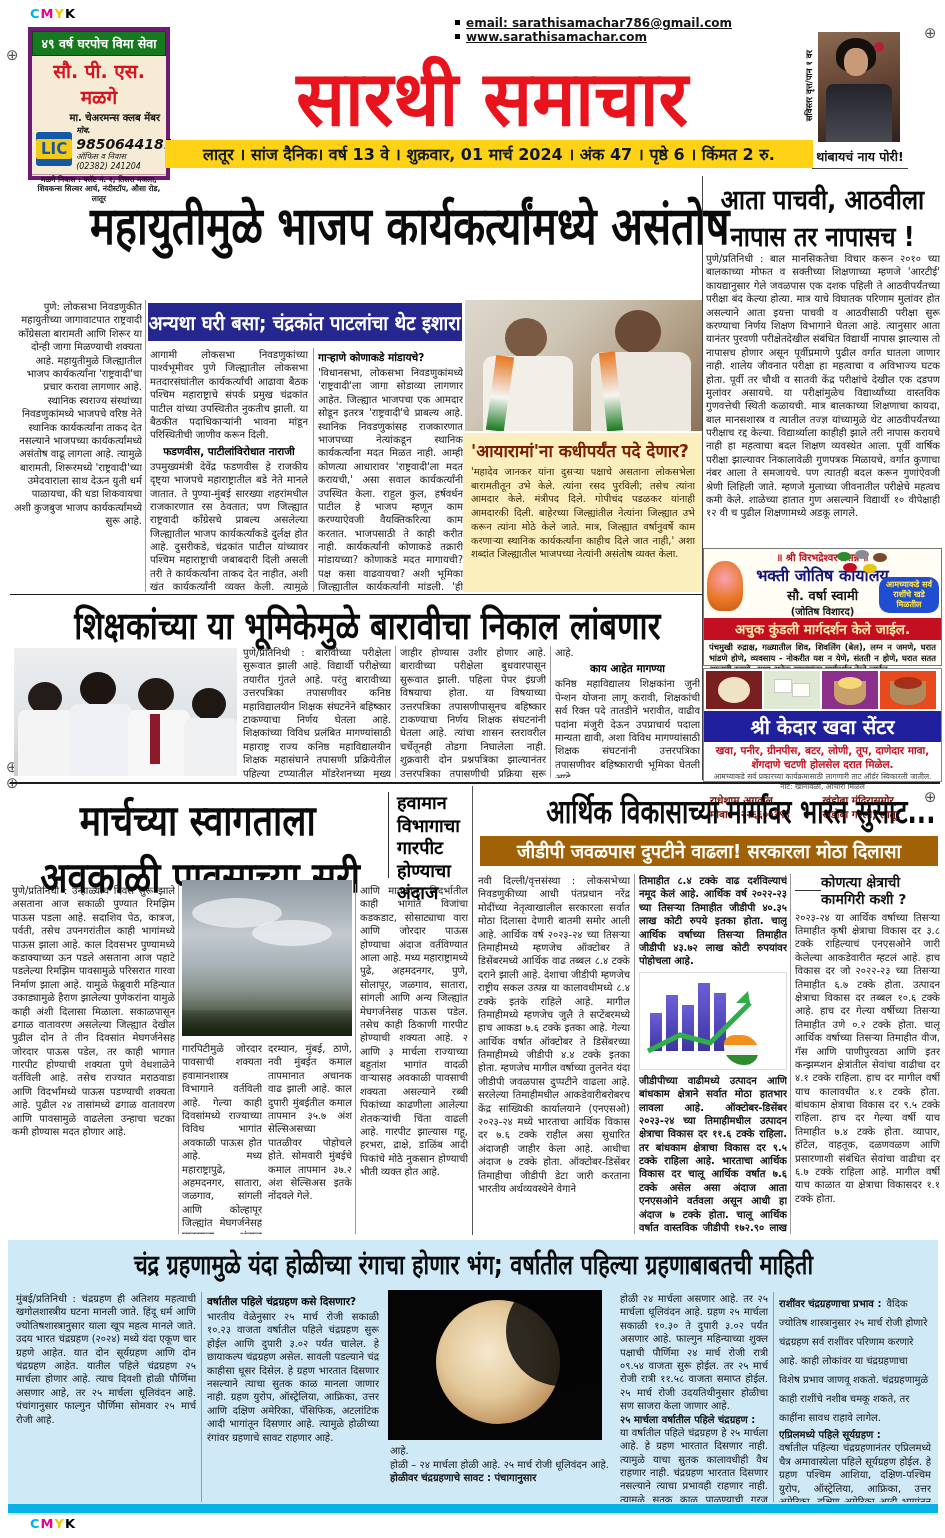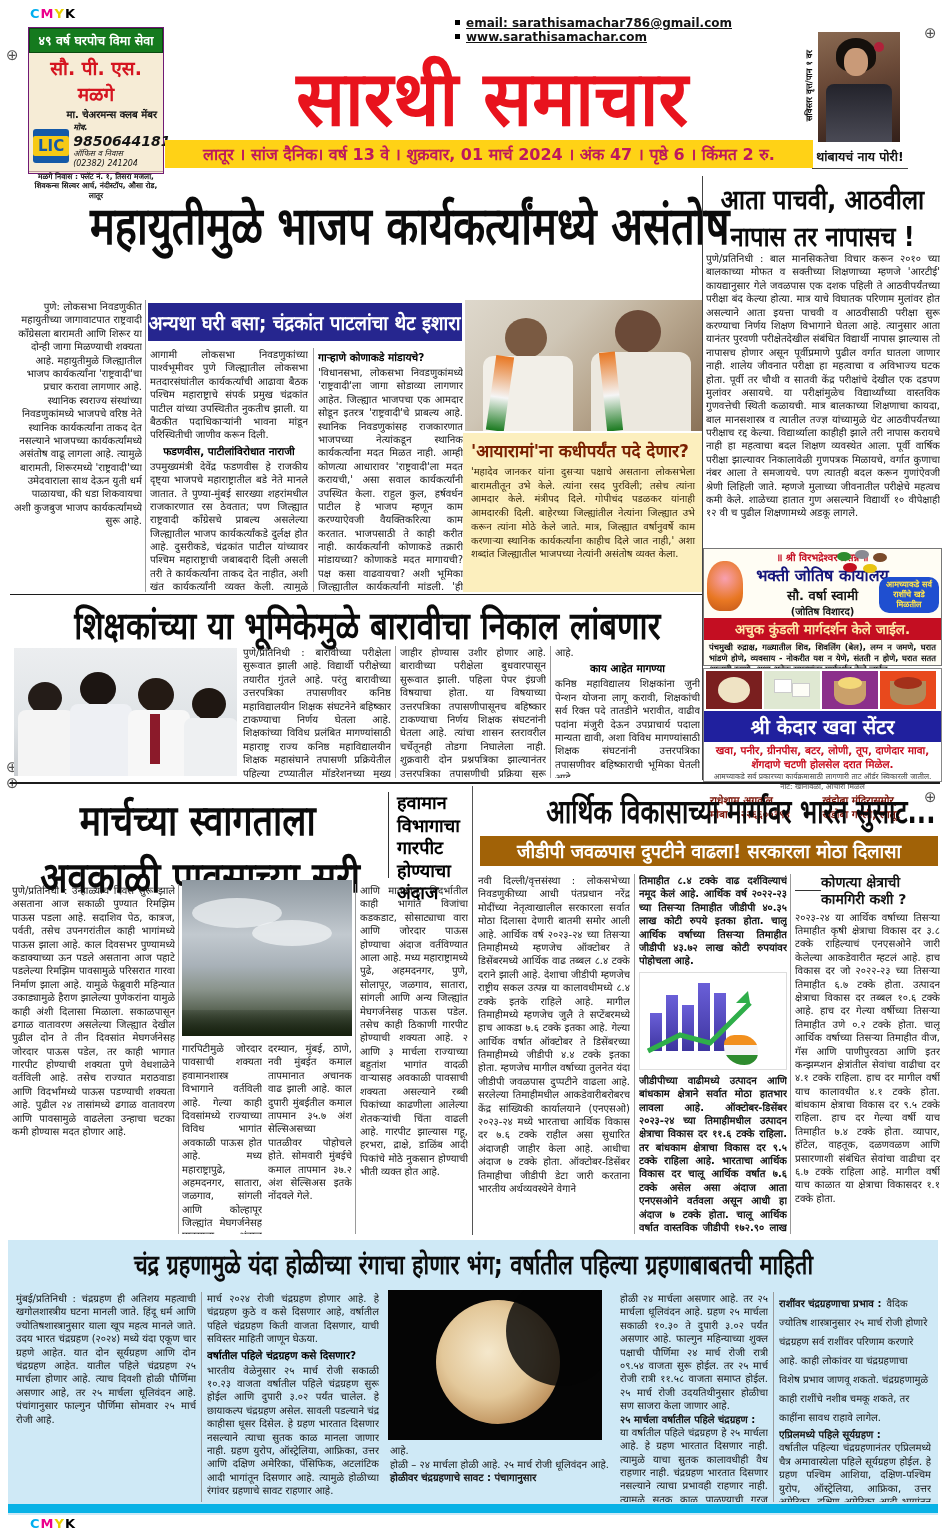--- a/index.html
+++ b/index.html
@@ -10,21 +10,21 @@
   .col-head{font-weight:bold;text-align:center;font-size:10.5px;margin:2px 0;color:#000;}
   .headline{font-weight:bold;color:#0b0b0b;white-space:nowrap;}
   .cond{display:inline-block;transform-origin:50% 50%;}
   .vline{position:absolute;width:1px;background:#9a9a9a;}
   .hline{position:absolute;background:#1c1c1c;}
   .regmark{position:absolute;color:#555;font-size:15px;line-height:1;}
   .cmyk{font-weight:bold;font-size:13px;letter-spacing:1px;}
   .photo{position:absolute;overflow:hidden;}
   .sq-bullet{display:inline-block;width:5px;height:5px;background:#000;margin-right:6px;vertical-align:2px;}
   
-  .lic-box{background:#f6ecd6;border:1px solid #701a75;}
+  .lic-box{background:#f6ecd6;border:4px solid #701a75;}
   .lic-banner{background:#157a1e;color:#fff;font-weight:bold;font-size:12.5px;text-align:center;padding:3px 0;border:1px solid #0a4a10;}
   .lic-name{color:#d51420;font-weight:bold;font-size:19px;text-align:center;margin-top:2px;}
   .lic-member{font-weight:bold;font-size:10px;text-align:right;padding-right:6px;}
   .lic-emblem{width:58px;height:34px;background:#1459a8;border-radius:3px;display:flex;align-items:center;justify-content:center;}
   .lic-emblem span{background:#f6c915;color:#1459a8;font-weight:bold;font-size:15px;padding:1px 5px;border-radius:2px;}
   
   .bhakti{border:1.5px solid #777;background:#fffdf4;}
   .bhakti-strip{background:#c40e22;color:#ffe9a8;font-weight:bold;text-align:center;font-size:13.5px;padding:2px 0;}
   .bhakti-phone{background:#ffd200;color:#c40e22;font-weight:bold;text-align:center;font-size:14px;padding:2px 0;border-top:1px solid #999;}
   .badge{background:#1f4fd0;color:#ffe44d;border-radius:10px;font-size:8px;text-align:center;padding:3px 4px;font-weight:bold;line-height:1.25;}
@@ -85,21 +85,21 @@
   <div class="abs" style="left:455px;top:16px;width:350px;font-size:12px;font-weight:bold;">
     <div style="text-decoration:underline;"><span class="sq-bullet"></span><span>email: sarathisamachar786@gmail.com</span></div>
     <div style="text-decoration:underline;"><span class="sq-bullet"></span><span>www.sarathisamachar.com</span></div>
   </div>
 
   <div class="abs" style="left:170px;top:44px;width:645px;text-align:center;">
     <span class="cond" style="font-size:76px;font-weight:bold;color:#e8131d;transform:scaleX(0.95);white-space:nowrap;">सारथी समाचार</span>
   </div>
 
   <div class="abs" style="left:165px;top:140px;width:648px;height:28px;background:#ffd216;display:flex;align-items:center;justify-content:center;">
-    <span style="font-size:16px;font-weight:bold;color:#be185d;white-space:nowrap;">लातूर । सांज दैनिक। वर्ष 13 वे । शुक्रवार, 01 मार्च 2024 । अंक 47 । पृष्ठे 6 । किंमत 2 रु.</span>
+    <span style="font-size:16px;font-weight:bold;color:#0f172a;white-space:nowrap;">लातूर । सांज दैनिक। वर्ष 13 वे । शुक्रवार, 01 मार्च 2024 । अंक 47 । पृष्ठे 6 । किंमत 2 रु.</span>
   </div>
 
   <div class="abs" style="left:803px;top:30px;width:10px;height:112px;display:flex;align-items:center;">
     <span style="writing-mode:vertical-rl;transform:rotate(180deg);font-size:8.5px;font-weight:bold;">सविस्तर वृत्त/पान १ वर</span>
   </div>
   <div class="photo" style="left:818px;top:32px;width:82px;height:110px;background:linear-gradient(165deg,#8a6a52 0%,#6b4a38 40%,#33201a 100%);">
     <div style="position:absolute;left:18px;top:6px;width:40px;height:34px;background:#15100c;border-radius:50% 50% 40% 40%;"></div>
     <div style="position:absolute;left:26px;top:16px;width:24px;height:28px;background:#c99a78;border-radius:45%;"></div>
     <div style="position:absolute;left:8px;top:52px;width:66px;height:58px;background:linear-gradient(180deg,#23232b,#4a4a55);border-radius:8px 8px 0 0;"></div>
     <div style="position:absolute;left:56px;top:10px;width:10px;height:10px;background:#b0223a;border-radius:50%;"></div>
@@ -289,21 +289,20 @@
     <div class="body-txt" style="margin-top:3px;">२०२३-२४ या आर्थिक वर्षाच्या तिसऱ्या तिमाहीत कृषी क्षेत्राचा विकास दर ३.८ टक्के राहिल्याचं एनएसओने जारी केलेल्या आकडेवारीत म्हटलं आहे. हाच विकास दर जो २०२२-२३ च्या तिसऱ्या तिमाहीत ६.७ टक्के होता. उत्पादन क्षेत्राचा विकास दर तब्बल १०.६ टक्के आहे. हाच दर गेल्या वर्षीच्या तिसऱ्या तिमाहीत उणे ०.२ टक्के होता. चालू आर्थिक वर्षाच्या तिसऱ्या तिमाहीत वीज, गॅस आणि पाणीपुरवठा आणि इतर कन्झम्प्शन क्षेत्रांतील सेवांचा वाढीचा दर ४.१ टक्के राहिला. हाच दर मागील वर्षी याच कालावधीत ४.१ टक्के होता. बांधकाम क्षेत्राचा विकास दर ९.५ टक्के राहिला. हाच दर गेल्या वर्षी याच तिमाहीत ७.४ टक्के होता. व्यापार, हॉटेल, वाहतूक, दळणवळण आणि प्रसारणाशी संबंधित सेवांचा वाढीचा दर ६.७ टक्के राहिला आहे. मागील वर्षी याच काळात या क्षेत्राचा विकासदर १.१ टक्के होता.</div>
   </div>
 
   <div class="abs moon-section" style="left:8px;top:1240px;width:930px;height: 275px;">
     <div style="text-align:center;padding-top:5px;">
       <span class="cond headline" style="font-size:27px;transform:scaleX(0.80);">चंद्र ग्रहणामुळे यंदा होळीच्या रंगाचा होणार भंग; वर्षातील पहिल्या ग्रहणाबाबतची माहिती</span>
     </div>
     <div style="position:absolute;left:8px;top:52px;width:180px;height:210px;overflow:hidden;" class="body-txt">मुंबई/प्रतिनिधी : चंद्रग्रहण ही अतिशय महत्वाची खगोलशास्त्रीय घटना मानली जाते. हिंदू धर्म आणि ज्योतिषशास्त्रानुसार याला खूप महत्व मानले जाते. उदय भारत चंद्रग्रहण (२०२४) मध्ये यंदा एकूण चार ग्रहणे आहेत. यात दोन सूर्यग्रहण आणि दोन चंद्रग्रहण आहेत. यातील पहिले चंद्रग्रहण २५ मार्चला होणार आहे. त्याच दिवशी होळी पौर्णिमा असणार आहे, तर २५ मार्चला धूलिवंदन आहे. पंचांगानुसार फाल्गुन पौर्णिमा सोमवार २५ मार्च रोजी आहे.</div>
     <div class="vline" style="left:193px;top:52px;height:210px;"></div>
     <div style="position:absolute;left:199px;top:52px;width:172px;height:210px;overflow:hidden;">
-      <div class="body-txt">मार्च २०२४ रोजी चंद्रग्रहण होणार आहे. हे चंद्रग्रहण कुठे व कसे दिसणार आहे, वर्षातील पहिले चंद्रग्रहण किती वाजता दिसणार, याची सविस्तर माहिती जाणून घेऊया.</div>
       <div class="col-head" style="text-align:left;">वर्षातील पहिले चंद्रग्रहण कसे दिसणार?</div>
       <div class="body-txt">भारतीय वेळेनुसार २५ मार्च रोजी सकाळी १०.२३ वाजता वर्षातील पहिले चंद्रग्रहण सुरू होईल आणि दुपारी ३.०२ पर्यंत चालेल. हे छायाकल्प चंद्रग्रहण असेल. सावली पडल्याने चंद्र काहीसा धूसर दिसेल. हे ग्रहण भारतात दिसणार नसल्याने त्याचा सुतक काळ मानला जाणार नाही. ग्रहण युरोप, ऑस्ट्रेलिया, आफ्रिका, उत्तर आणि दक्षिण अमेरिका, पॅसिफिक, अटलांटिक आदी भागांतून दिसणार आहे. त्यामुळे होळीच्या रंगांवर ग्रहणाचे सावट राहणार आहे.</div>
     </div>
     <div class="photo" style="left:380px;top:50px;width:214px;height:150px;background:#050505;">
       <div style="position:absolute;left:48px;top:10px;width:124px;height:124px;border-radius:50%;background:radial-gradient(circle at 42% 42%,#f5e8cc 0%,#e3c89a 45%,#c49a66 70%,#8a5f3a 100%);"></div>
       <div style="position:absolute;left:118px;top:-14px;width:110px;height:110px;border-radius:50%;background:rgba(5,5,5,.82);"></div>
     </div>
     <div style="position:absolute;left:382px;top:204px;width:224px;" class="caption-txt">
       <div>आहे.</div>
       <div>होळी – २४ मार्चला होळी आहे. २५ मार्च रोजी धूलिवंदन आहे.</div>

